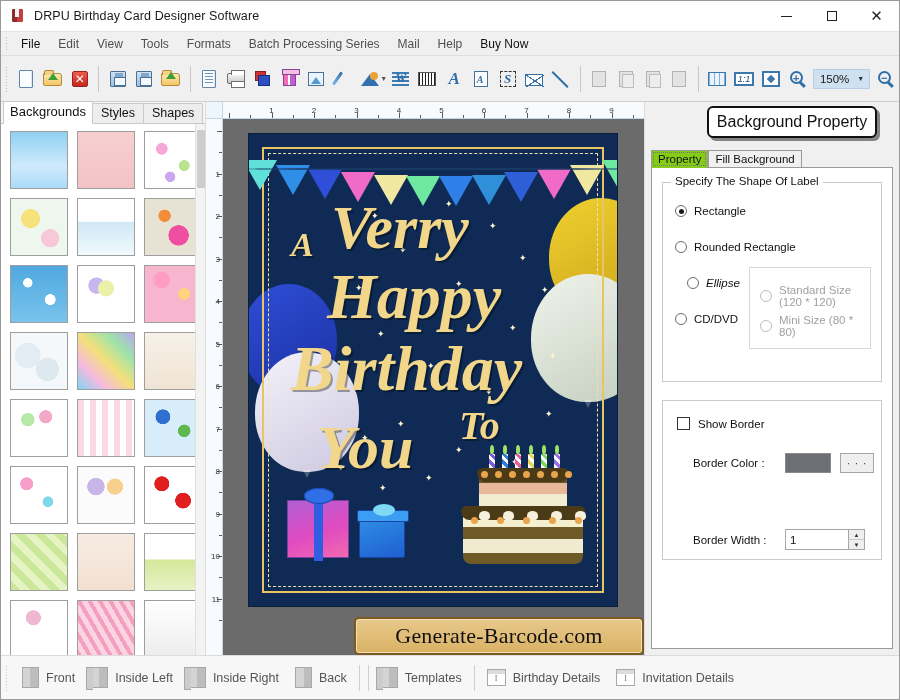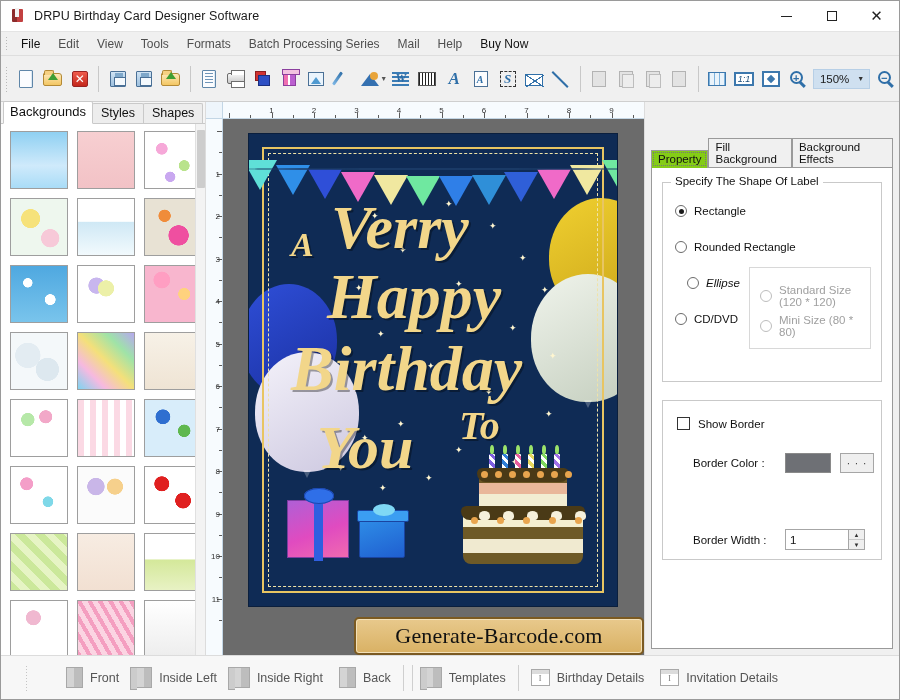--- a/index.html
+++ b/index.html
@@ -316,21 +316,21 @@
   .spinner { width:80px; height:21px; background:#fff; border:1px solid #a6a6a6;
     display:flex; align-items:center; padding-left:4px; font-size:11.5px; color:#111; position:relative;}
   .spinner .btns { position:absolute; right:0; top:0; width:16px; height:100%;
     border-left:1px solid #a6a6a6; display:flex; flex-direction:column; background:#efefef;}
   .spinner .btns div { flex:1; display:flex; align-items:center; justify-content:center; font-size:6px; color:#333;}
   .spinner .btns div:first-child { border-bottom:1px solid #c9c9c9; }
 
   
   .statusbar {
     height: 44px; min-height:44px; background:#f7f7f7; border-top:1px solid #dcdcdc;
-    display:flex; align-items:center; padding-left:24px;gap:24px;
+    display:flex; align-items:center; padding-left:4px;
   }
   .sb-grip { width:3px; height:26px; margin-right:6px;
     background-image: radial-gradient(#c5c5c5 40%, transparent 41%); background-size:3px 3px;}
   .sb-item { display:flex; align-items:center; padding:0 8px; height:34px; }
   .sb-label { font-size:12.5px; color:#555; margin-left:7px; white-space:nowrap;}
   .sb-sep { width:1px; height:26px; background:#cfcfcf; margin:0 4px; }
   .bk-ic { width:17px; height:21px; background: linear-gradient(90deg,#d4d4d4 0 50%, #bdbdbd 50% 100%);
     border:1px solid #a8a8a8; position:relative; flex:0 0 auto;}
   .bk-ic.open:before { content:""; position:absolute; left:-6px; top:-1px; width:6px; height:21px;
     background:#cccccc; border:1px solid #a8a8a8; border-right:none;}
@@ -772,25 +772,27 @@
           </div>
 
           <div class="watermark">
             <span>Generate-Barcode.com</span>
           </div>
         </div>
       </div>
     </div>
 
     <div class="right-panel">
+      <div class="bp-callout">
+        <span>Background Property</span>
+      </div>
 
       <div class="rp-tabs" id="rp-tabs-host">
           <div class="rp-tab active">Property</div>
           <div class="rp-tab">Fill Background</div>
-          <div class="rp-tab">Background Effects</div>
         </div>
 
       <div class="rp-body">
 
         <div class="group-box" style="left:10px; top:14px; right:10px; height:200px;">
           <div class="group-title">Specify The Shape Of Label</div>
 
           <div class="radio-row" style="left:12px; top:22px;">
             <span class="radio checked"></span>
             <span class="radio-label">Rectangle</span>

